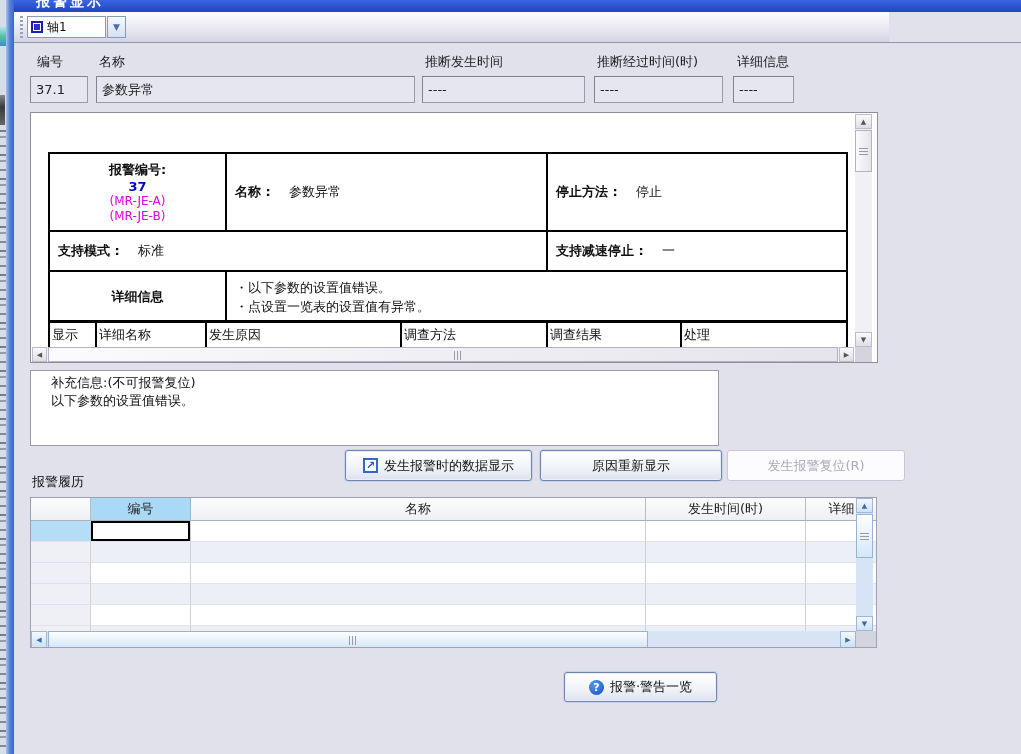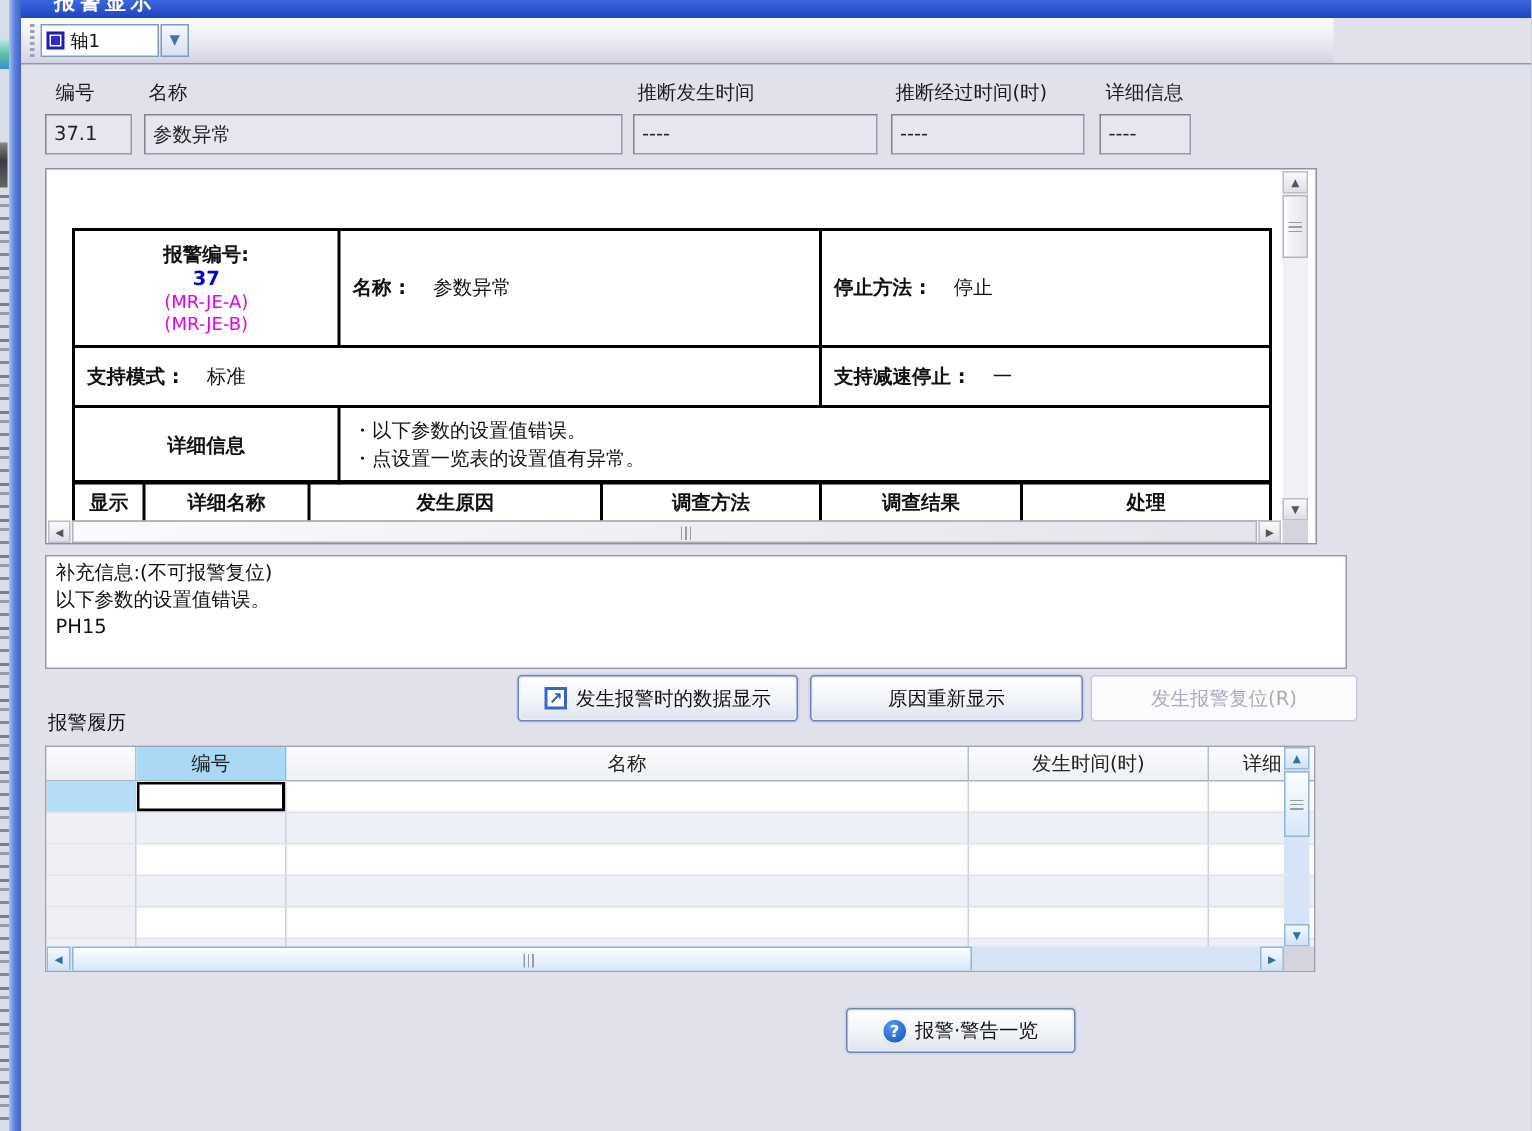--- a/index.html
+++ b/index.html
@@ -37,38 +37,38 @@
   
   .panel{left:30px;top:112px;width:848px;height:251px;background:#fff;border:1px solid #8e8e9e;box-sizing:border-box;overflow:hidden;}
   table.spec,table.cause{border-collapse:collapse;table-layout:fixed;}
   table.spec td,table.cause td{border:2px solid #000;font-size:13px;color:#111;vertical-align:middle;padding:0 8px;box-sizing:border-box;overflow:hidden;white-space:nowrap;}
   .b{font-weight:bold;}
   .cA{ text-align:center;}
   .alarm-no{color:#0008c8;font-weight:bold;font-size:13px;line-height:15px;}
   .model{color:#e400e4;font-size:12px;line-height:15px;}
   .spec-label{font-weight:bold;}
   .spec-val{margin-left:14px;font-weight:normal;}
-  table.cause td{text-align:center;font-weight:bold;padding:0 2px;}
+  table.cause td{font-weight:normal;padding:0 2px;}
   .bullets{line-height:19px;font-weight:normal;}
 
   
   .vsb,.hsb{position:absolute;box-sizing:border-box;}
   .sb-gray{background:#f1f1f5;}
   .sb-blue{background:#d6e4f6;}
   .sbtn{position:absolute;box-sizing:border-box;border:1px solid #bcbcca;background:linear-gradient(180deg,#fafafc,#dedee6);color:#555;font-size:7px;text-align:center;}
   .sbtn-blue{border:1px solid #9cb8d8;background:linear-gradient(180deg,#f2f8fe,#cfe2f5);color:#3a6ba8;}
   .sthumb{position:absolute;box-sizing:border-box;border:1px solid #b2b2c0;background:linear-gradient(90deg,#fbfbfd,#e4e4ea);}
   .sthumb-blue{border:1px solid #93b4d6;background:linear-gradient(180deg,#fdfeff,#d6e7f8);}
   .hgrip{position:absolute;top:3px;width:7px;height:9px;background:repeating-linear-gradient(90deg,#9a9aa8 0 1px,transparent 1px 3px);}
   .vgrip{position:absolute;left:3px;width:9px;height:7px;background:repeating-linear-gradient(180deg,#9a9aa8 0 1px,transparent 1px 3px);}
   .corner{position:absolute;background:#d4d4de;}
 
   
-  .suppl{left:30px;top:370px;width:868px;height:76px;background:#fff;border:1px solid #9a9aaa;box-sizing:border-box;
-    font-size:13px;color:#111;line-height:18px;padding:3px 6px;}
+  .suppl{left:30px;top:370px;width:689px;height:76px;background:#fff;border:1px solid #9a9aaa;box-sizing:border-box;
+    font-size:13px;color:#111;line-height:18px;padding:3px 20px;}
 
   
   .btn{position:absolute;box-sizing:border-box;height:31px;border:1px solid #7283ac;border-radius:3px;
     background:linear-gradient(180deg,#ffffff,#f2f4f9 55%,#dde2ef);box-shadow:inset 0 0 0 1px #e9eefb, 0 0 0 1px #c9d2e8;
     font-size:13px;color:#111;display:flex;align-items:center;justify-content:center;gap:6px;cursor:default;}
   .btn.dis{border:1px solid #c7c7d7;background:#fcfcfe;box-shadow:none;color:#a9a9bb;}
   .ico-data{width:15px;height:15px;box-sizing:border-box;border:2px solid #3566cc;background:#fff;color:#2a58c4;font-size:11px;font-weight:bold;line-height:11px;text-align:center;}
   .ico-help{width:15px;height:15px;border-radius:50%;background:radial-gradient(circle at 35% 30%,#5598ee,#1150c0);color:#fff;font-size:11px;font-weight:bold;line-height:15px;text-align:center;}
 
   
@@ -197,21 +197,20 @@
           <span class="hgrip" style="left:405px;"></span>
         </div>
       <div class="sbtn" style="left:807px;top:0;width:15px;height:15px;line-height:14px;">▶</div>
     </div>
     <div class="corner" style="left:824px;top:234px;width:17px;height:15px;"></div>
   </div>
 
   <div class="abs suppl">
     <div>补充信息:(不可报警复位)</div>
     <div>以下参数的设置值错误。</div>
-    <div>PH15</div>
   </div>
 
   <div class="btn" style="left:345px;top:450px;width:187px;">
     <span class="ico-data">↗</span>
     <span>发生报警时的数据显示</span>
   </div>
   <div class="btn dis" style="left:727px;top:450px;width:178px;">
     <span>发生报警复位(R)</span>
   </div>
   <div class="btn" style="left:540px;top:450px;width:182px;">

